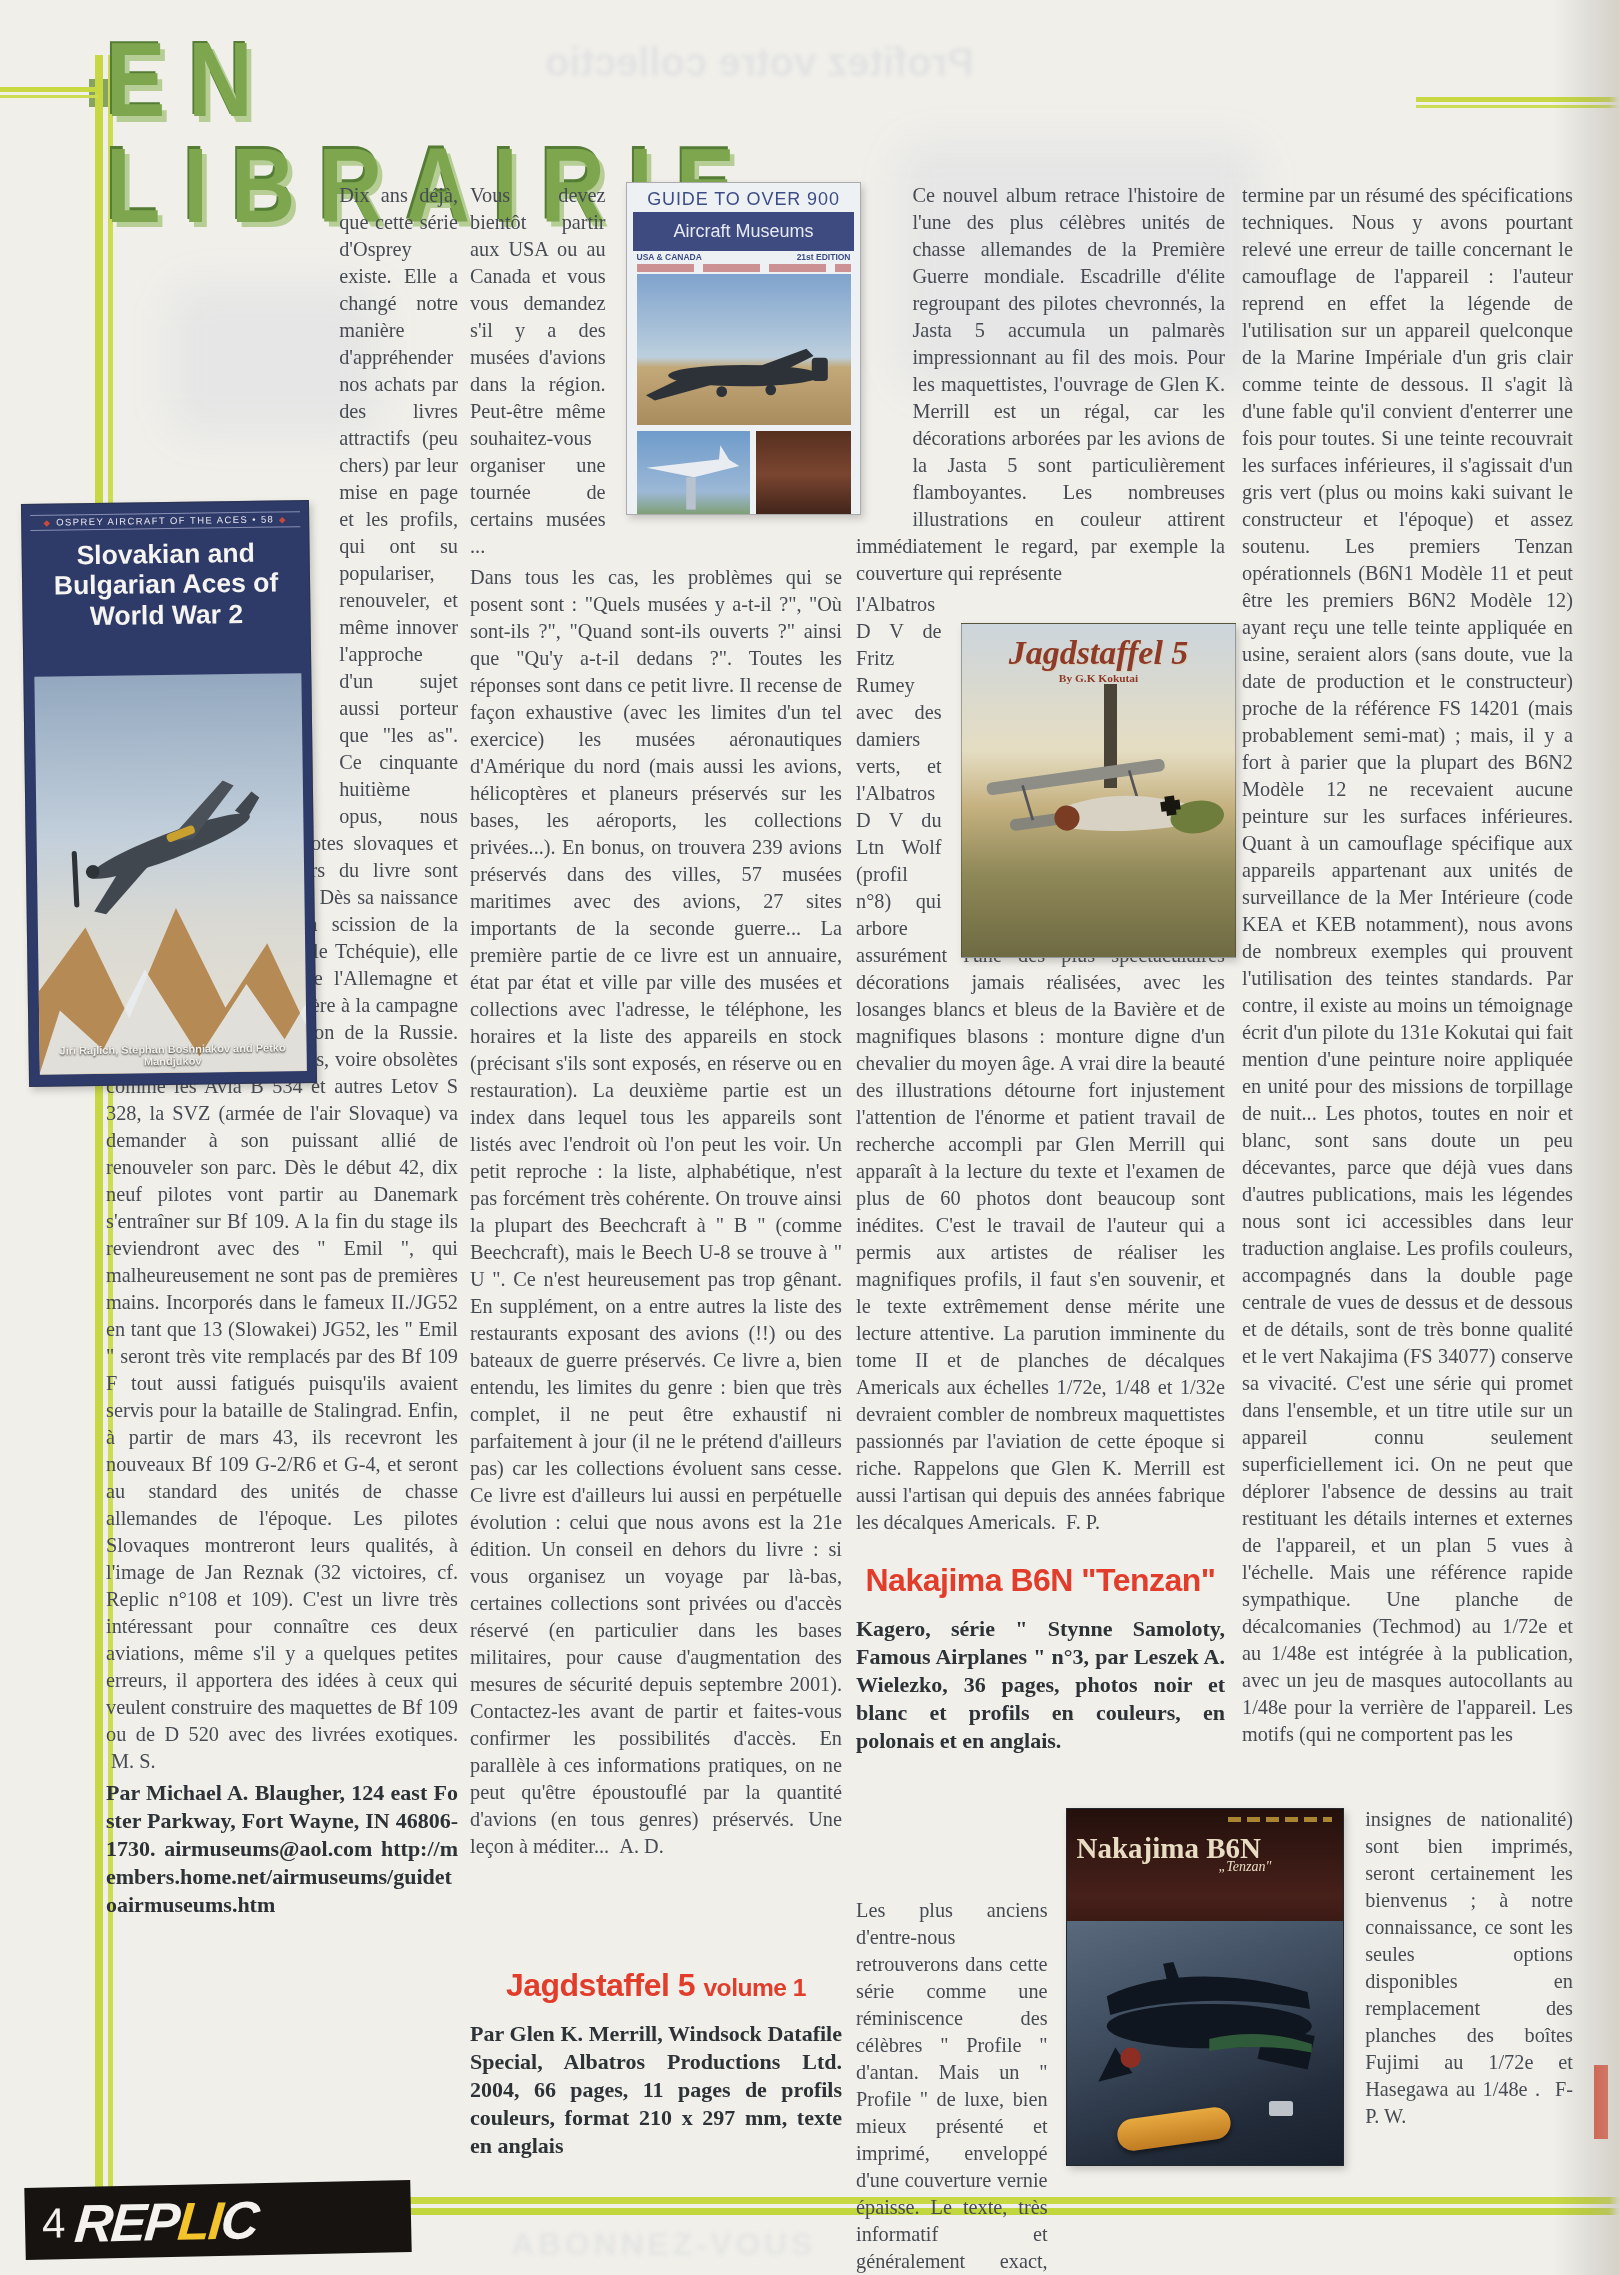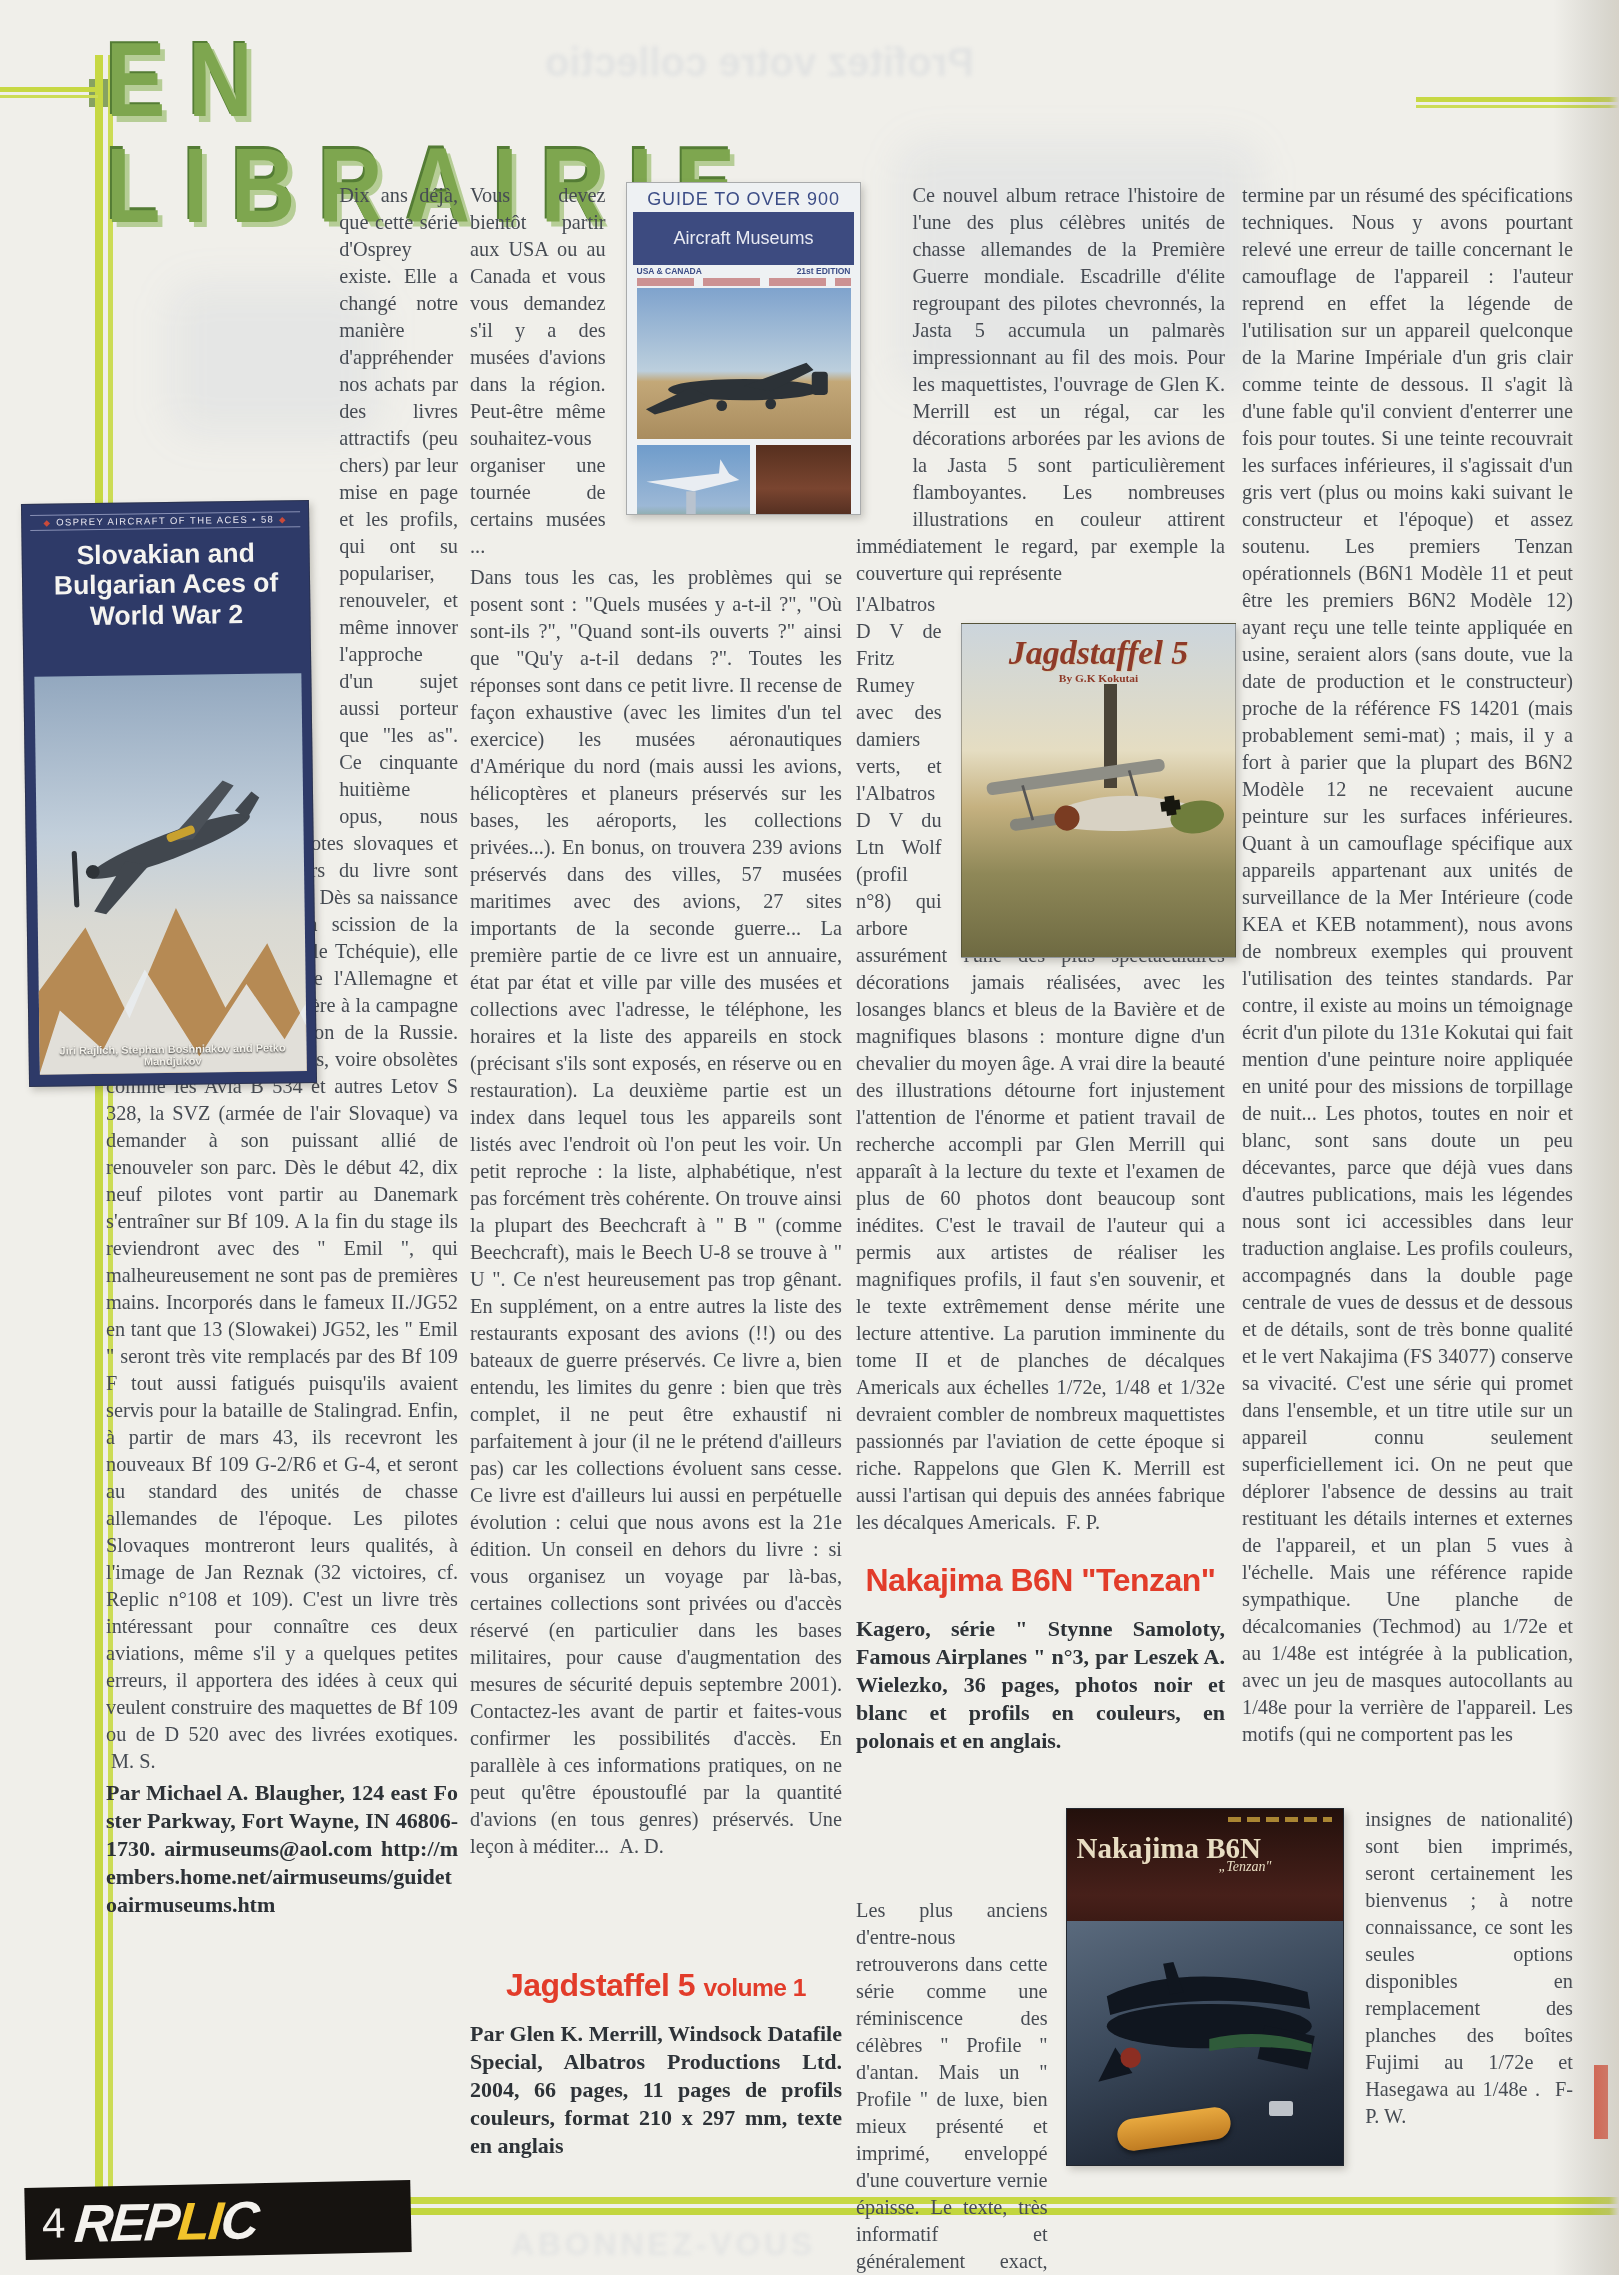--- a/index.html
+++ b/index.html
@@ -70,21 +70,21 @@
         background:linear-gradient(#93a8bf,#c2cfdb 40%,#d9d9d3 62%,#e6e0d2);}
   .osp-mnt1{position:absolute;bottom:0;left:0;width:100%;height:46%;background:#b68a54;
         clip-path:polygon(0 100%,0 55%,18% 20%,34% 70%,52% 10%,70% 65%,86% 30%,100% 75%,100% 100%);}
   .osp-mnt2{position:absolute;bottom:0;left:0;width:100%;height:40%;background:#e9edf1;
         clip-path:polygon(0 100%,8% 60%,24% 85%,40% 35%,60% 90%,78% 45%,92% 80%,100% 58%,100% 100%);opacity:.85;}
   .osp-plane{position:absolute;left:2%;top:8%;width:96%;height:70%;}
   .osp-authors{position:absolute;bottom:5.7px;width:100%;text-align:center;font-family:"Liberation Sans",sans-serif;
         font-size:11px;font-weight:bold;color:#f3f1ea;text-shadow:0 0.9px 1.9px #222;}
   .cov-guide{left:626px;top:182px;width:233px;height:331px;background:#eef1f3;font-family:"Liberation Sans",sans-serif;}
   .gd-top{color:#3c4d86;font-size:18px;letter-spacing:0.9px;text-align:center;margin-top:5.7px;white-space:nowrap;}
-  .gd-band{background:#3d4b80;color:#e8eaf2;font-size:18px;text-align:center;margin:1.9px 5.7px 0 5.7px;padding:16px 0;white-space:nowrap;}
+  .gd-band{background:#3d4b80;color:#e8eaf2;font-size:18px;text-align:center;margin:1.9px 5.7px 0 5.7px;padding:9px 0;white-space:nowrap;}
   .gd-row{display:flex;justify-content:space-between;margin:1.9px 9.5px;color:#3c4d86;font-size:8.5px;font-weight:bold;}
   .gd-photo1{position:relative;margin:1.9px 9.5px 0 9.5px;height:151px;
         background:linear-gradient(#7fa3cd,#bccfdd 55%,#c3a878 62%,#a98c5e);}
   .gd-cap{height:7.6px;margin:0 9.5px;background:repeating-linear-gradient(to right,#a33 0 57px,transparent 57px 66px);opacity:.5;}
   .gd-photos{display:flex;gap:5.7px;margin:5.7px 9.5px 0 9.5px;height:87px;}
   .gd-ph2{position:relative;flex:1.2;background:linear-gradient(#6f9ccb,#9cb8d6 70%,#7b9b66);}
   .gd-ph3{flex:1;background:linear-gradient(#57301f,#7a4530 50%,#3c2118);}
   .gd-caps{margin:4.7px 11.4px 0 11.4px;height:19px;
         background:repeating-linear-gradient(to bottom,rgba(70,80,95,.45) 0 1.9px,transparent 1.9px 6.6px);opacity:.6;}
   .cov-jagd{left:961px;top:623px;width:273px;height:333px;

